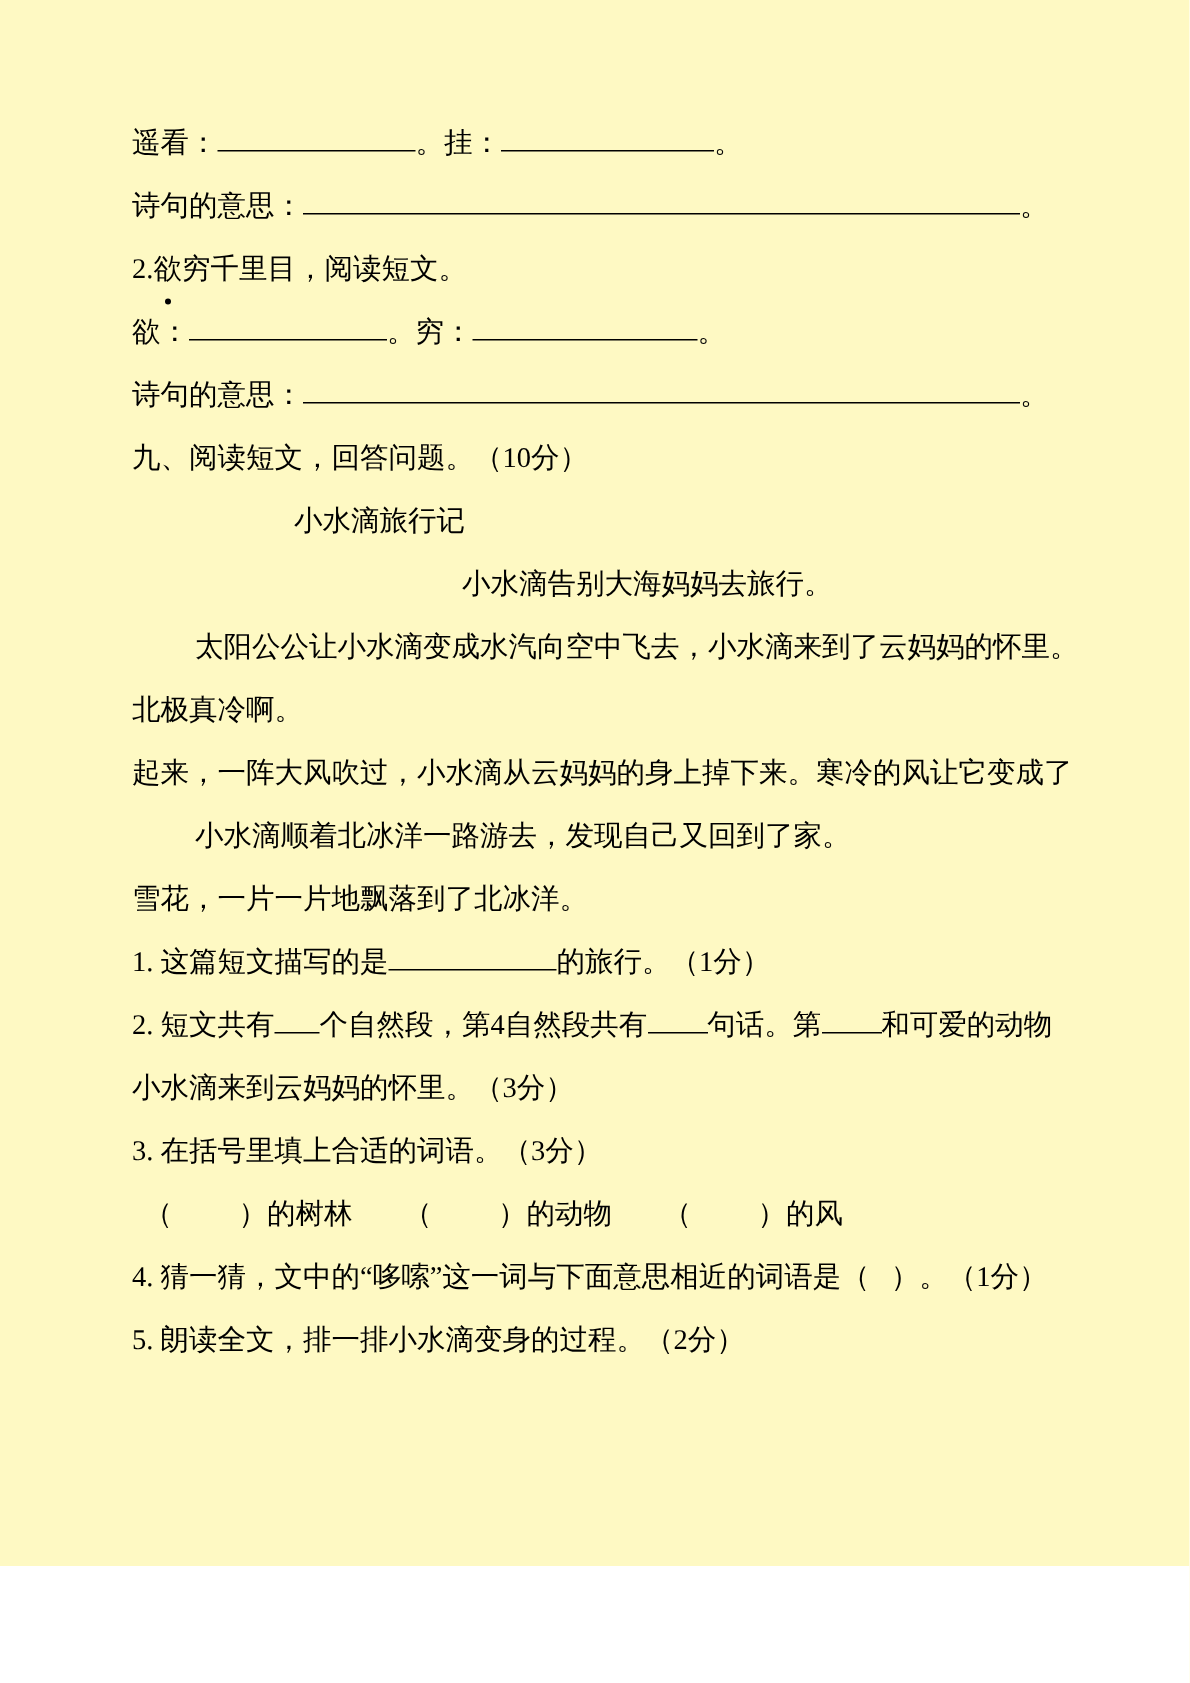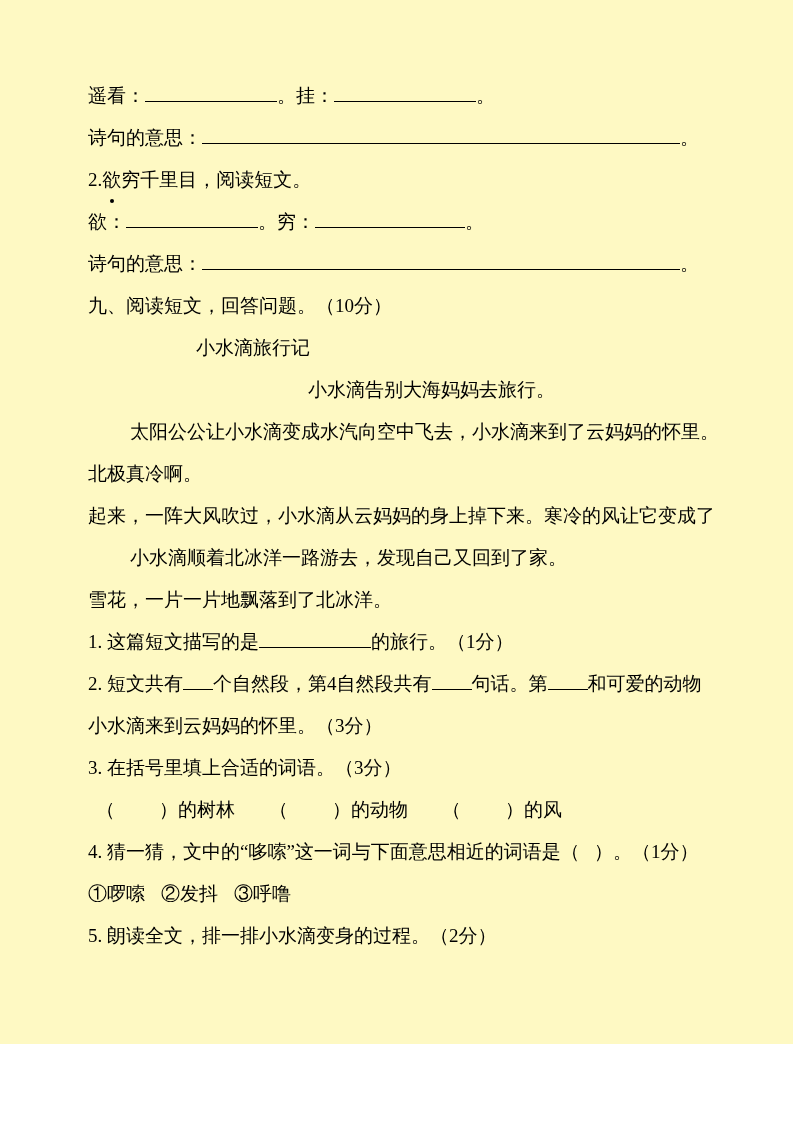--- a/index.html
+++ b/index.html
@@ -61,16 +61,15 @@
       <p class="line"><span class="txt">北极真冷啊。</span></p>
       <p class="line"><span class="txt">起来，一阵大风吹过，小水滴从云妈妈的身上掉下来。寒冷的风让它变成了</span></p>
       <p class="line" style="padding-left: 42px;"><span class="txt">小水滴顺着北冰洋一路游去，发现自己又回到了家。</span></p>
       <p class="line"><span class="txt">雪花，一片一片地飘落到了北冰洋。</span></p>
       <p class="line"><span class="txt">1. 这篇短文描写的是</span><span class="blank" style="width: 112px;"></span><span class="txt">的旅行。（1分）</span></p>
       <p class="line"><span class="txt">2. 短文共有</span><span class="blank" style="width: 30px;"></span><span class="txt">个自然段，第4自然段共有</span><span class="blank" style="width: 40px;"></span><span class="txt">句话。第</span><span class="blank" style="width: 40px;"></span><span class="txt">和可爱的动物</span></p>
       <p class="line"><span class="txt">小水滴来到云妈妈的怀里。（3分）</span></p>
       <p class="line"><span class="txt">3. 在括号里填上合适的词语。（3分）</span></p>
       <p class="line" style="padding-left: 8px;"><span class="txt">（</span><span class="gap" style="width: 44px;"></span><span class="txt">）的树林</span><span class="gap" style="width: 34px;"></span><span class="txt">（</span><span class="gap" style="width: 44px;"></span><span class="txt">）的动物</span><span class="gap" style="width: 34px;"></span><span class="txt">（</span><span class="gap" style="width: 44px;"></span><span class="txt">）的风</span></p>
       <p class="line"><span class="txt">4. 猜一猜，文中的“哆嗦”这一词与下面意思相近的词语是（</span><span class="gap" style="width: 14px;"></span><span class="txt">）。（1分）</span></p>
-      <p class="line"><span class="txt">①啰嗦</span><span class="gap" style="width: 16px;"></span><span class="txt">②发抖</span><span class="gap" style="width: 16px;"></span><span class="txt">③呼噜</span></p>
       <p class="line"><span class="txt">5. 朗读全文，排一排小水滴变身的过程。（2分）</span></p>
     </div>
 </div>
 
 </body></html>

